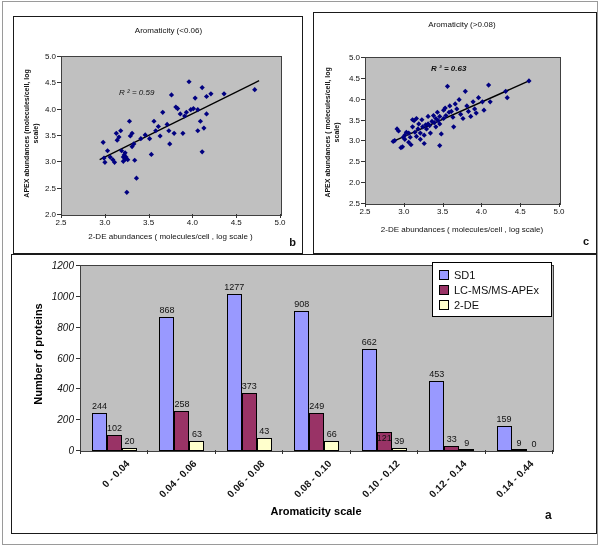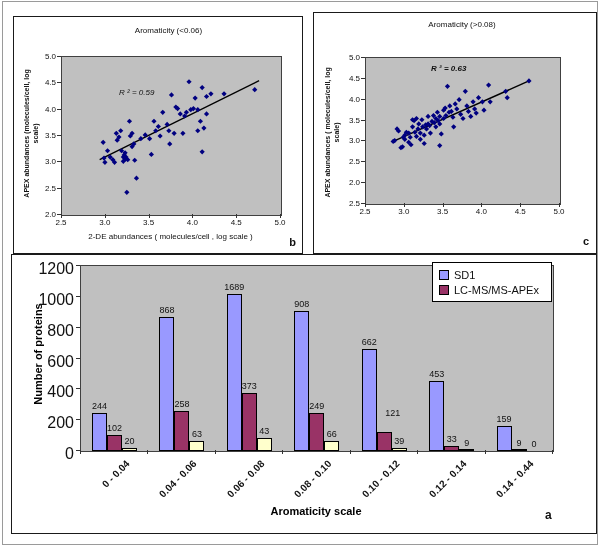--- a/index.html
+++ b/index.html
@@ -37,21 +37,21 @@
   .tick-mark{position:absolute;background:#333;}
   svg{position:absolute;left:0;top:0;}
   
   #ylab-a{position:absolute;left:-67px;top:93px;width:185px;transform:rotate(-90deg);
     text-align:center;font-size:11px;font-weight:bold;}
   #xlab-a{position:absolute;left:68px;top:250px;width:472px;text-align:center;font-size:11px;font-weight:bold;}
   .bar{position:absolute;bottom:0;border:1px solid #000;box-sizing:border-box;}
   .bar-label{position:absolute;width:32px;text-align:center;font-size:9px;color:#111;}
   .cat-label{position:absolute;font-size:10px;font-weight:bold;white-space:nowrap;
     transform:rotate(-45deg);transform-origin:top right;color:#111;}
-  .a-tick{position:absolute;font-size:16px;color:#111;text-align:right;width:40px;}
+  .a-tick{position:absolute;font-size:10px;color:#111;text-align:right;width:40px;font-style:italic;}
   #legend{position:absolute;left:420px;top:7px;width:120px;background:#fff;border:1px solid #000;padding:4px 6px;box-sizing:border-box;}
   .legend-row{display:flex;align-items:center;height:15px;}
   .legend-swatch{width:8px;height:8px;border:1px solid #000;margin-right:5px;flex:0 0 auto;}
   .legend-label{font-size:11px;color:#111;white-space:nowrap;}
 </style>
 </head>
 <body>
 
 <div class="frame">
 
@@ -233,20 +233,21 @@
           <polygon points="116.39999999999999,41.19999999999999 118.99999999999999,43.79999999999999 116.39999999999999,46.39999999999999 113.8,43.79999999999999" fill="#000080"></polygon>
           <polygon points="117.95199999999997,49.542857142857144 120.55199999999996,52.142857142857146 117.95199999999997,54.74285714285715 115.35199999999998,52.142857142857146" fill="#000080"></polygon>
           <polygon points="122.608,24.514285714285727 125.208,27.114285714285728 122.608,29.71428571428573 120.00800000000001,27.114285714285728" fill="#000080"></polygon>
           <polygon points="124.15999999999998,41.19999999999999 126.75999999999998,43.79999999999999 124.15999999999998,46.39999999999999 121.55999999999999,43.79999999999999" fill="#000080"></polygon>
           <polygon points="139.68,30.771428571428558 142.28,33.37142857142856 139.68,35.97142857142856 137.08,33.37142857142856" fill="#000080"></polygon>
           <polygon points="141.23200000000003,37.02857142857143 143.83200000000002,39.62857142857143 141.23200000000003,42.228571428571435 138.63200000000003,39.62857142857143" fill="#000080"></polygon>
           <polygon points="162.95999999999998,20.342857142857135 165.55999999999997,22.942857142857136 162.95999999999998,25.542857142857137 160.35999999999999,22.942857142857136" fill="#000080"></polygon>
         </svg>
       </div>
     <div class="r2" id="r2-c">R ² = 0.63</div>
+    <div class="xlab" id="xlab-c">2-DE abundances ( molecules/cell , log scale)</div>
     <div class="corner" id="corner-c">c</div>
   <div class="tick-label" style="left: 12px; top: 40px; width: 34px; text-align: right;">5.0</div>
       <div class="tick-mark" style="left: 47px; top: 44px; width: 4px; height: 1px;"></div>
       <div class="tick-label" style="left: 12px; top: 60.8571px; width: 34px; text-align: right;">4.5</div>
       <div class="tick-mark" style="left: 47px; top: 64.8571px; width: 4px; height: 1px;"></div>
       <div class="tick-label" style="left: 12px; top: 81.7143px; width: 34px; text-align: right;">4.0</div>
       <div class="tick-mark" style="left: 47px; top: 85.7143px; width: 4px; height: 1px;"></div>
       <div class="tick-label" style="left: 12px; top: 102.571px; width: 34px; text-align: right;">3.5</div>
       <div class="tick-mark" style="left: 47px; top: 106.571px; width: 4px; height: 1px;"></div>
       <div class="tick-label" style="left: 12px; top: 123.429px; width: 34px; text-align: right;">3.0</div>
@@ -272,39 +273,39 @@
     </div>
 
   <div class="panel" id="panel-a">
     <div id="ylab-a">Number of proteins</div>
     <div class="plot" id="plot-a">
         <div class="bar" style="left: 11px; width: 15px; height: 38px; background: rgb(153, 153, 255);"></div>
         <div class="bar-label" style="left: 2.5px; top: 135px;">244</div>
         <div class="bar" style="left: 78.4286px; width: 15px; height: 134px; background: rgb(153, 153, 255);"></div>
         <div class="bar-label" style="left: 69.9286px; top: 39px;">868</div>
         <div class="bar" style="left: 145.857px; width: 15px; height: 157px; background: rgb(153, 153, 255);"></div>
-        <div class="bar-label" style="left: 137.357px; top: 16px;">1689</div>
+        <div class="bar-label" style="left: 137.357px; top: 16px;">1277</div>
         <div class="bar" style="left: 213.286px; width: 15px; height: 140px; background: rgb(153, 153, 255);"></div>
         <div class="bar-label" style="left: 204.786px; top: 33px;">908</div>
         <div class="bar" style="left: 280.714px; width: 15px; height: 102px; background: rgb(153, 153, 255);"></div>
         <div class="bar-label" style="left: 272.214px; top: 71px;">662</div>
         <div class="bar" style="left: 348.143px; width: 15px; height: 70px; background: rgb(153, 153, 255);"></div>
         <div class="bar-label" style="left: 339.643px; top: 103px;">453</div>
         <div class="bar" style="left: 415.571px; width: 15px; height: 25px; background: rgb(153, 153, 255);"></div>
         <div class="bar-label" style="left: 407.071px; top: 148px;">159</div>
         <div class="bar" style="left: 26px; width: 15px; height: 16px; background: rgb(153, 51, 102);"></div>
         <div class="bar-label" style="left: 17.5px; top: 157px;">102</div>
         <div class="bar" style="left: 93.4286px; width: 15px; height: 40px; background: rgb(153, 51, 102);"></div>
         <div class="bar-label" style="left: 84.9286px; top: 133px;">258</div>
         <div class="bar" style="left: 160.857px; width: 15px; height: 58px; background: rgb(153, 51, 102);"></div>
         <div class="bar-label" style="left: 152.357px; top: 115px;">373</div>
         <div class="bar" style="left: 228.286px; width: 15px; height: 38px; background: rgb(153, 51, 102);"></div>
         <div class="bar-label" style="left: 219.786px; top: 135px;">249</div>
         <div class="bar" style="left: 295.714px; width: 15px; height: 19px; background: rgb(153, 51, 102);"></div>
-        <div class="bar-label" style="left: 287.214px; top: 142px; text-align: right;">121</div>
+        <div class="bar-label" style="left: 287.214px; top: 167px;">121</div>
         <div class="bar" style="left: 363.143px; width: 15px; height: 5px; background: rgb(153, 51, 102);"></div>
         <div class="bar-label" style="left: 354.643px; top: 168px;">33</div>
         <div class="bar" style="left: 430.571px; width: 15px; height: 1px; background: rgb(153, 51, 102);"></div>
         <div class="bar-label" style="left: 422.071px; top: 172px;">9</div>
         <div class="bar" style="left: 41px; width: 15px; height: 3px; background: rgb(255, 255, 204);"></div>
         <div class="bar-label" style="left: 32.5px; top: 170px;">20</div>
         <div class="bar" style="left: 108.429px; width: 15px; height: 10px; background: rgb(255, 255, 204);"></div>
         <div class="bar-label" style="left: 99.9286px; top: 163px;">63</div>
         <div class="bar" style="left: 175.857px; width: 15px; height: 13px; background: rgb(255, 255, 204);"></div>
         <div class="bar-label" style="left: 167.357px; top: 160px;">43</div>
@@ -317,20 +318,24 @@
         <div class="bar-label" style="left: 437.071px; top: 173px;">0</div>
       </div>
     <div id="legend">
         <div class="legend-row">
           <div class="legend-swatch" style="background: rgb(153, 153, 255);"></div>
           <div class="legend-label">SD1</div>
         </div>
         <div class="legend-row">
           <div class="legend-swatch" style="background: rgb(153, 51, 102);"></div>
           <div class="legend-label">LC-MS/MS-APEx</div>
+        </div>
+        <div class="legend-row">
+          <div class="legend-swatch" style="background: rgb(255, 255, 204);"></div>
+          <div class="legend-label">2-DE</div>
         </div>
       </div>
     <div id="xlab-a">Aromaticity scale</div>
     <div class="corner" id="corner-a">a</div>
   <div class="a-tick" style="left: 22px; top: 5px;">1200</div>
       <div class="tick-mark" style="left: 64px; top: 10px; width: 4px; height: 1px;"></div>
       <div class="a-tick" style="left: 22px; top: 35.8333px;">1000</div>
       <div class="tick-mark" style="left: 64px; top: 40.8333px; width: 4px; height: 1px;"></div>
       <div class="a-tick" style="left: 22px; top: 66.6667px;">800</div>
       <div class="tick-mark" style="left: 64px; top: 71.6667px; width: 4px; height: 1px;"></div>

